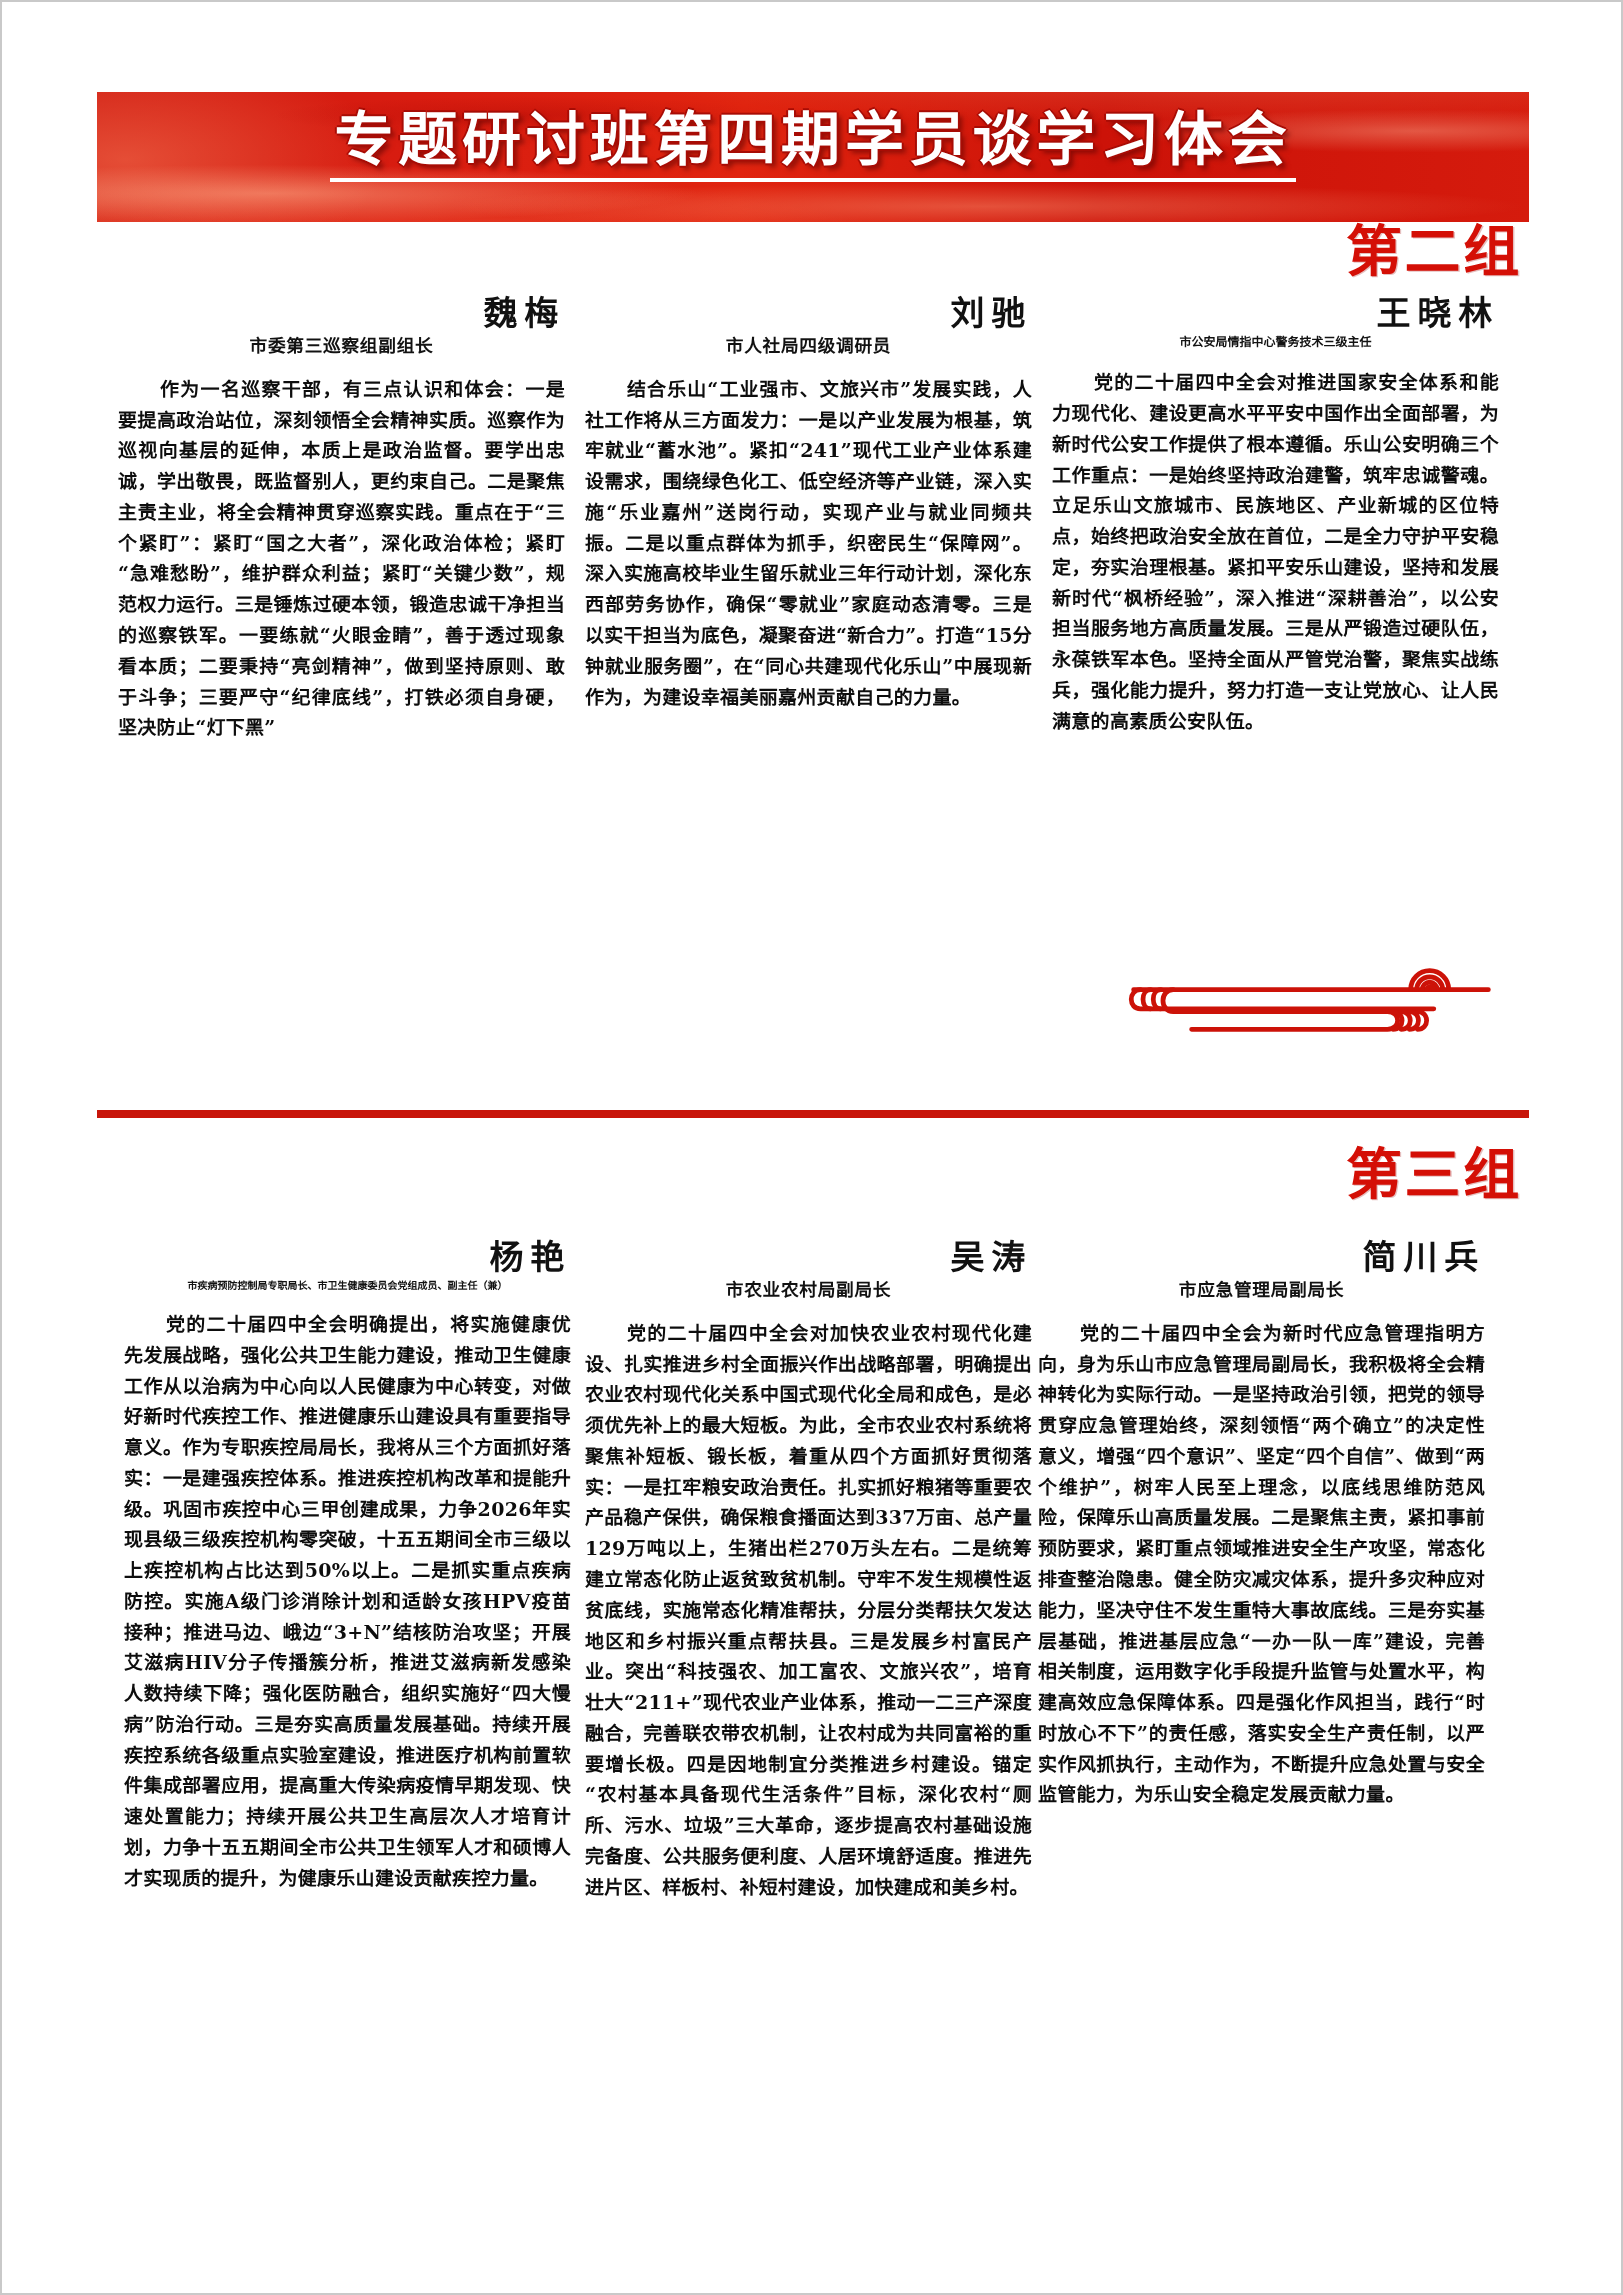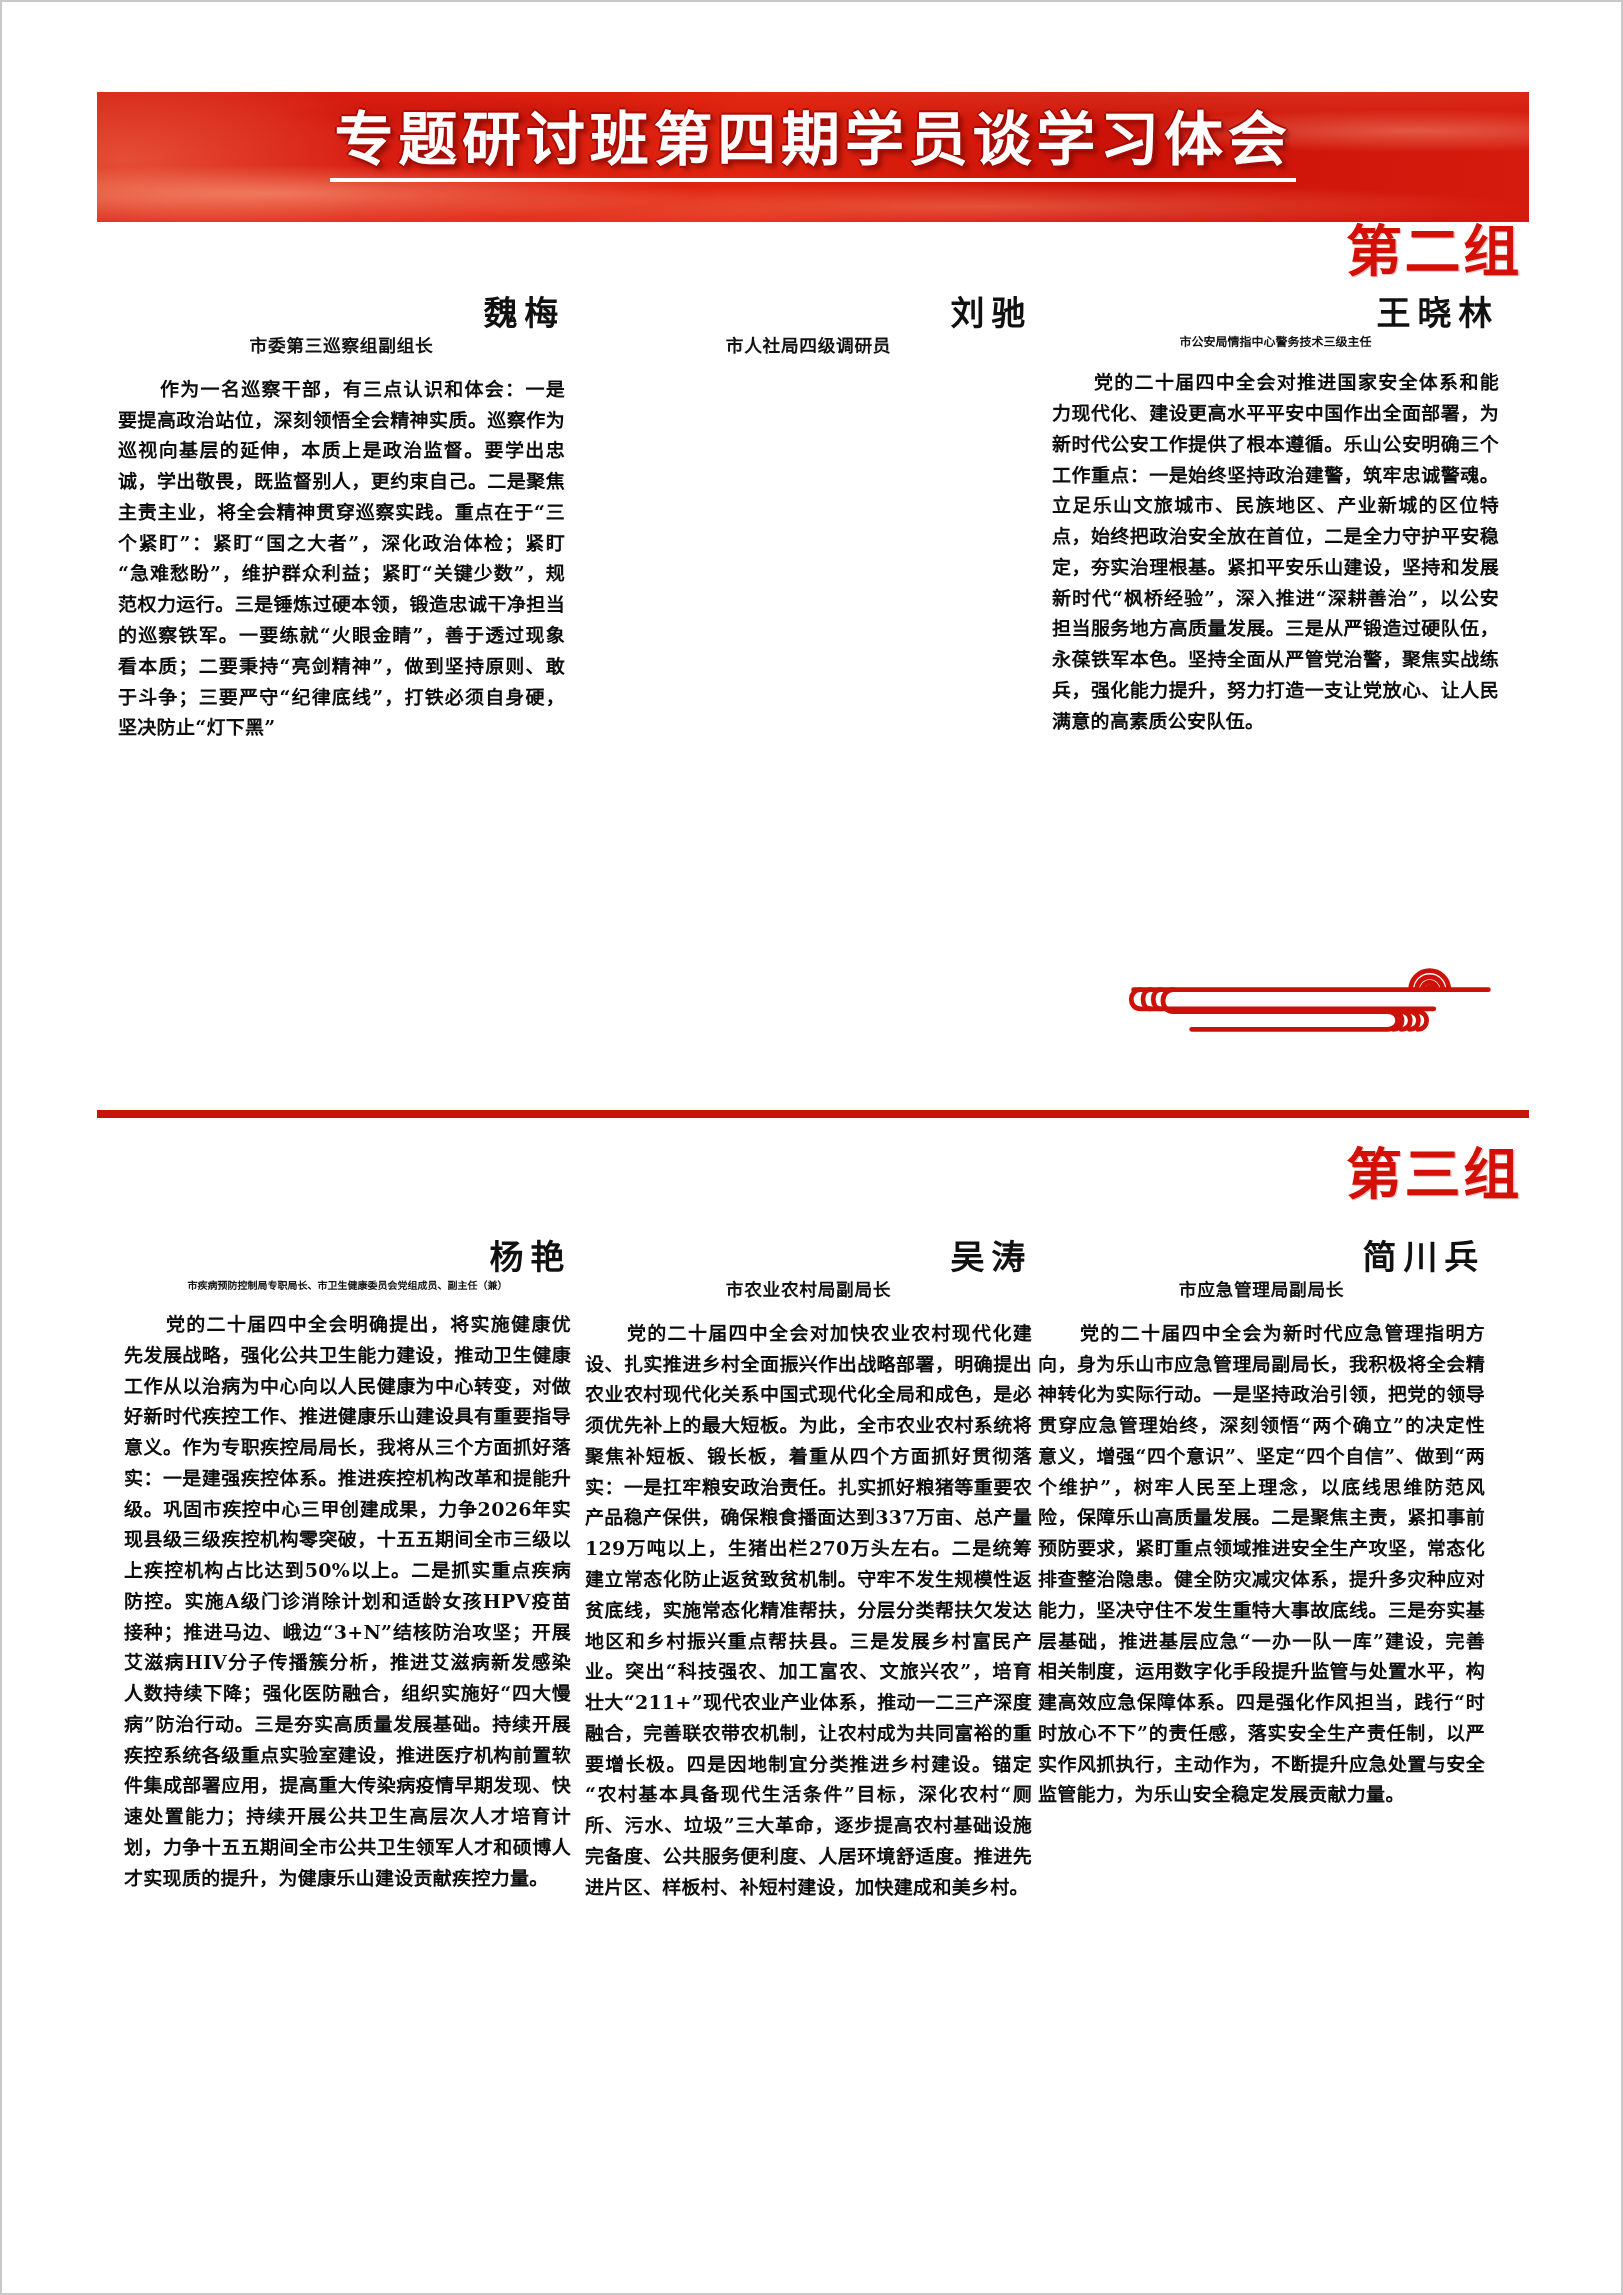--- a/index.html
+++ b/index.html
@@ -168,20 +168,21 @@
       <div class="role">市委第三巡察组副组长</div>
     </div>
     <p class="body">作为一名巡察干部，有三点认识和体会：一是要提高政治站位，深刻领悟全会精神实质。巡察作为巡视向基层的延伸，本质上是政治监督。要学出忠诚，学出敬畏，既监督别人，更约束自己。二是聚焦主责主业，将全会精神贯穿巡察实践。重点在于“三个紧盯”：紧盯“国之大者”，深化政治体检；紧盯“急难愁盼”，维护群众利益；紧盯“关键少数”，规范权力运行。三是锤炼过硬本领，锻造忠诚干净担当的巡察铁军。一要练就“火眼金睛”，善于透过现象看本质；二要秉持“亮剑精神”，做到坚持原则、敢于斗争；三要严守“纪律底线”，打铁必须自身硬，坚决防止“灯下黑”</p>
   </div>
 
   <div class="col" id="c2">
     <div class="byline">
       <div class="author">刘驰</div>
       <div class="role">市人社局四级调研员</div>
     </div>
+    <p class="body">结合乐山“工业强市、文旅兴市”发展实践，人社工作将从三方面发力：一是以产业发展为根基，筑牢就业“蓄水池”。紧扣“241”现代工业产业体系建设需求，围绕绿色化工、低空经济等产业链，深入实施“乐业嘉州”送岗行动，实现产业与就业同频共振。二是以重点群体为抓手，织密民生“保障网”。深入实施高校毕业生留乐就业三年行动计划，深化东西部劳务协作，确保“零就业”家庭动态清零。三是以实干担当为底色，凝聚奋进“新合力”。打造“15分钟就业服务圈”，在“同心共建现代化乐山”中展现新作为，为建设幸福美丽嘉州贡献自己的力量。</p>
   </div>
 
   <div class="col" id="c3">
     <div class="byline">
       <div class="author">王晓林</div>
       <div class="role tiny" style="font-size:12px">市公安局情指中心警务技术三级主任</div>
     </div>
     <p class="body">党的二十届四中全会对推进国家安全体系和能力现代化、建设更高水平平安中国作出全面部署，为新时代公安工作提供了根本遵循。乐山公安明确三个工作重点：一是始终坚持政治建警，筑牢忠诚警魂。立足乐山文旅城市、民族地区、产业新城的区位特点，始终把政治安全放在首位，二是全力守护平安稳定，夯实治理根基。紧扣平安乐山建设，坚持和发展新时代“枫桥经验”，深入推进“深耕善治”，以公安担当服务地方高质量发展。三是从严锻造过硬队伍，永葆铁军本色。坚持全面从严管党治警，聚焦实战练兵，强化能力提升，努力打造一支让党放心、让人民满意的高素质公安队伍。</p>
   </div>
 

